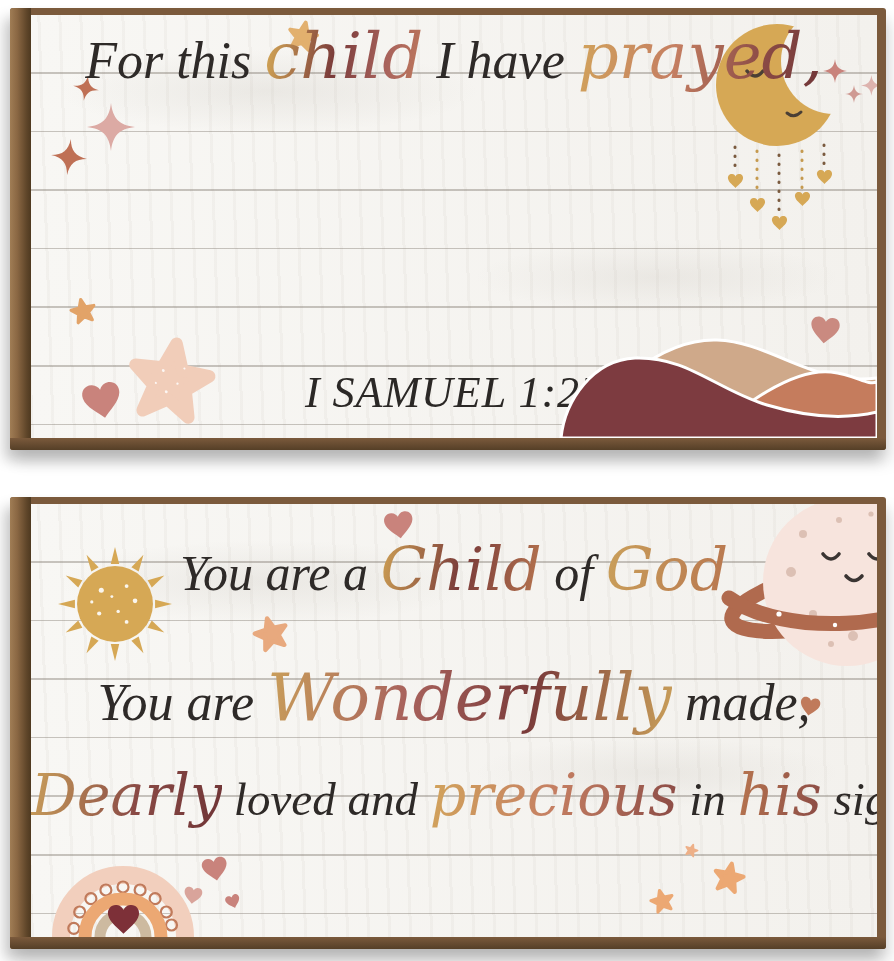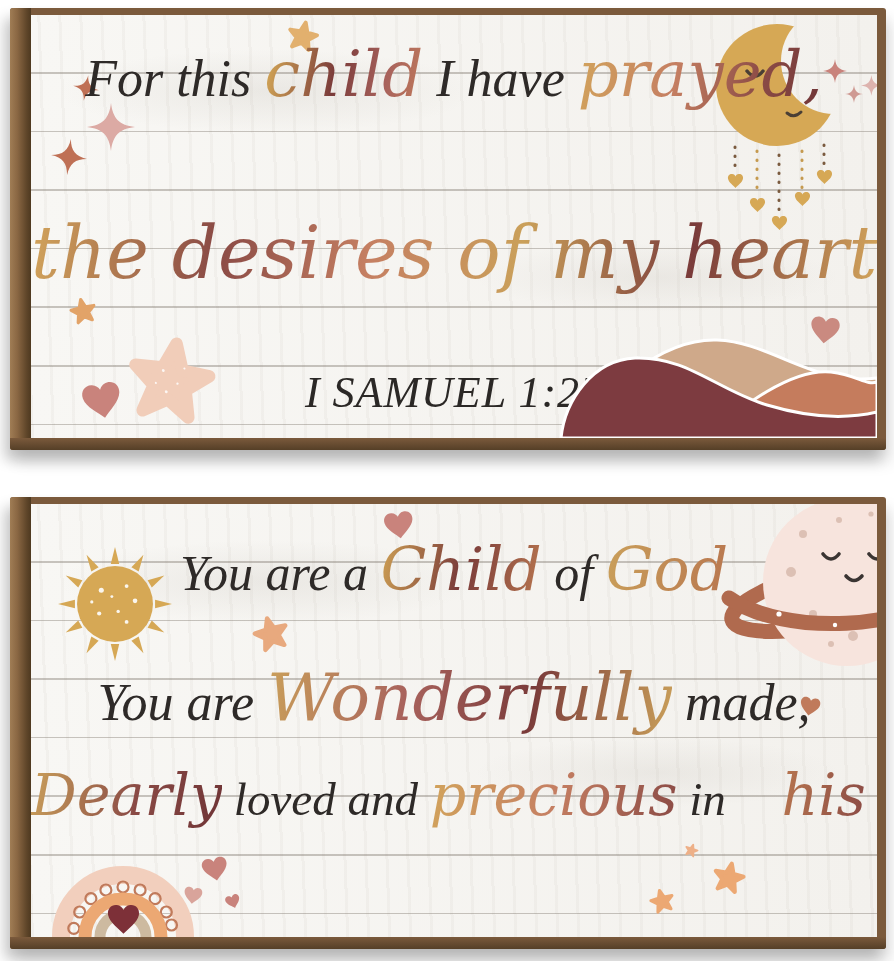--- a/index.html
+++ b/index.html
@@ -22,41 +22,41 @@
           radial-gradient(ellipse 260px 50px at 74% 62%,rgba(170,163,152,.14),rgba(0,0,0,0) 70%),
           linear-gradient(90deg,#f8f7f4,#f3f1ed);}
   
   .line{position:absolute;left:0;right:0;text-align:center;white-space:nowrap;color:#2e2a28;}
   .serif{font-family:"Liberation Serif",serif;font-style:italic;color:#2e2a28;}
   .script{font-family:"DejaVu Serif",serif;font-style:italic;font-weight:400;
           background-clip:text;-webkit-background-clip:text;-webkit-text-fill-color:transparent;color:#9c5a4a;}
   .ref{position:absolute;left:0;right:0;text-align:center;font-family:"Liberation Serif",serif;
        font-style:italic;color:#2b2826;letter-spacing:1px;}
   
-  #sign1 .l1{top:22px;font-size:52px;} #sign1 .l1 .script{font-size:64px;}
+  #sign1 .l1{top:4px;font-size:52px;} #sign1 .l1 .script{font-size:64px;}
   #sign1 .l2{top:118px;font-size:52px;} #sign1 .l2 .script{font-size:64px;}
   #sign1 .l3{top:196px;font-size:72px;}
   #sign1 .ref{top:352px;font-size:44px;}
   
   #sign2 .l1{top:30px;font-size:50px;} #sign2 .l1 .script{font-size:60px;}
   #sign2 .l2{top:155px;font-size:52px;} #sign2 .l2 .script{font-size:66px;}
   #sign2 .l3{top:258px;font-size:47px;} #sign2 .l3 .script{font-size:57px;}
   #sign2 .ref{top:356px;font-size:48px;}
   
   .g-child   {background-image:linear-gradient(100deg,#d0a355 5%,#7a3b3a 45%,#a8625c 75%,#c07a5b 100%);}
   .g-prayed  {background-image:linear-gradient(100deg,#d2a45b 0%,#c57f62 40%,#8a4a45 75%,#6f3436 100%);}
   .g-lord    {background-image:linear-gradient(100deg,#caa05a 0%,#8a4a45 55%,#d2a45b 100%);}
   .g-granted {background-image:linear-gradient(100deg,#c57a58 0%,#d2a45b 60%,#caa05a 100%);}
   .g-desires {background-image:linear-gradient(95deg,#d2a45b 0%,#8a4a45 22%,#c57f62 40%,#caa05a 58%,#7a3b3a 78%,#d2a45b 100%);}
   .g-child2  {background-image:linear-gradient(100deg,#d0a355 0%,#7a3b3a 50%,#b8764f 100%);}
   .g-god     {background-image:linear-gradient(100deg,#caa05a 0%,#b8764f 100%);}
   .g-wonder  {background-image:linear-gradient(100deg,#caa05a 0%,#a8625c 35%,#7a3b3a 65%,#caa05a 100%);}
   .g-dearly  {background-image:linear-gradient(100deg,#caa05a 0%,#8a4a45 55%,#6f3436 100%);margin-top:9px;}
   .g-precious{background-image:linear-gradient(100deg,#d2a45b 0%,#c57f62 50%,#8a4a45 100%);}
-  .g-his     {background-image:linear-gradient(100deg,#b8764f 0%,#8a4a45 100%);margin-left:44px;}
+  .g-his     {background-image:linear-gradient(100deg,#b8764f 0%,#8a4a45 100%);}
   
   .dec{position:absolute;overflow:visible;}
 </style>
 </head>
 <body>
 
 <svg width="0" height="0" style="position:absolute" aria-hidden="true">
   <defs>
     <path id="heartP" d="M50 88 C38 74 10 56 6 34 C3 16 16 4 31 6 C41 7 47 14 50 20 C53 14 59 7 69 6 C84 4 97 16 94 34 C90 56 62 74 50 88 Z"></path>
     <polygon id="starP" points="50,8 61.2,36.6 91.8,38.4 68.1,57.9 75.9,87.6 50,71 24.1,87.6 31.9,57.9 8.2,38.4 38.8,36.6"></polygon>
@@ -112,23 +112,20 @@
           <use href="#heartP" transform="translate(99,172) scale(0.17)"></use>
           <use href="#heartP" transform="translate(121,150) scale(0.17)"></use>
         </g>
       </svg>
 
       <div class="line l1">
         <span class="serif">For this</span>
         <span class="script g-child">child</span>
         <span class="serif">I have</span>
         <span class="script g-prayed">prayed,</span>
-      </div>
-      <div class="line l3">
-        <span class="script g-desires">the desires of my heart</span>
       </div>
       <div class="ref">I SAMUEL 1:27</div>
 
       <svg class="dec" style="left:36px;top:280px;width:32px;height:31px;transform:rotate(-12deg)" viewBox="-8 -8 116 112">
         <use href="#starP" fill="#e2a368" stroke="#e2a368" stroke-width="12" stroke-linejoin="round"></use>
         </svg>
       <svg class="dec" style="left:88px;top:314px;width:104px;height:100px;transform:rotate(9deg)" viewBox="-8 -8 116 112">
         <use href="#starP" fill="#f1cdb9" stroke="#f1cdb9" stroke-width="14" stroke-linejoin="round"></use>
         <g fill="#ffffff" opacity="0.85">
             <circle cx="40" cy="40" r="1.6"></circle>

